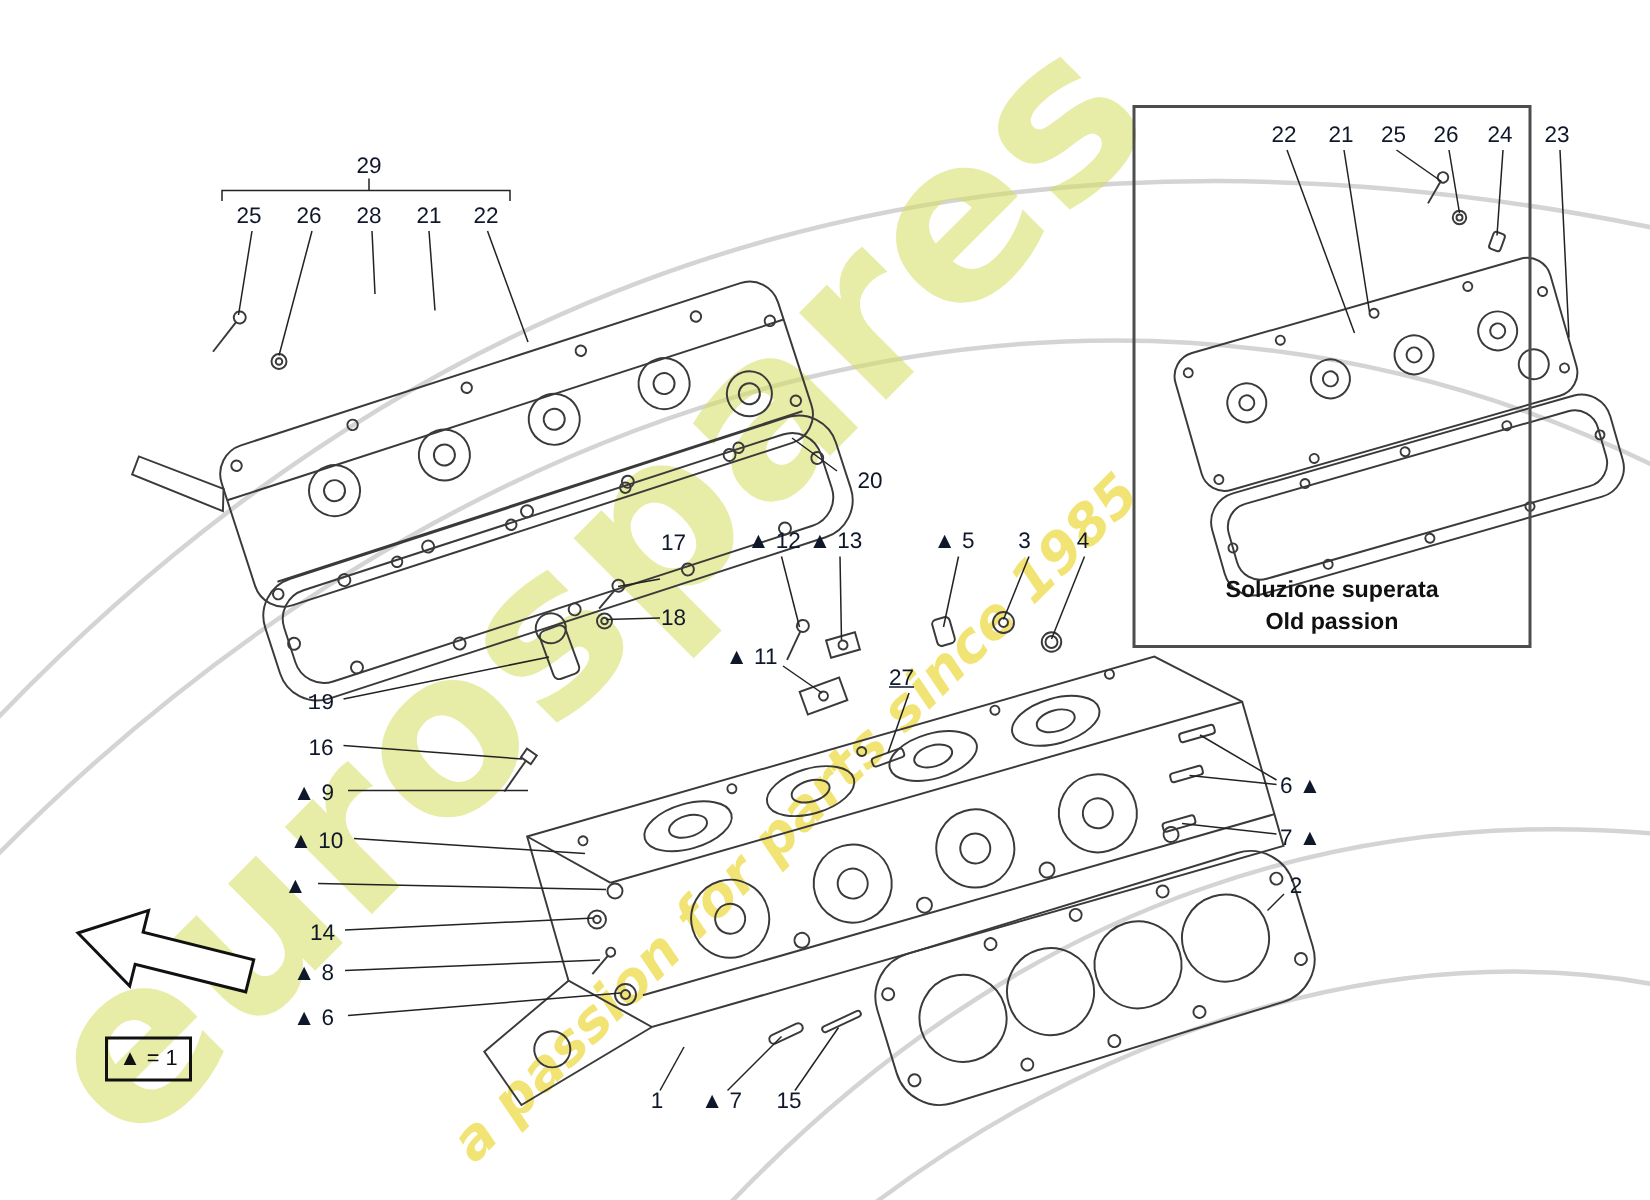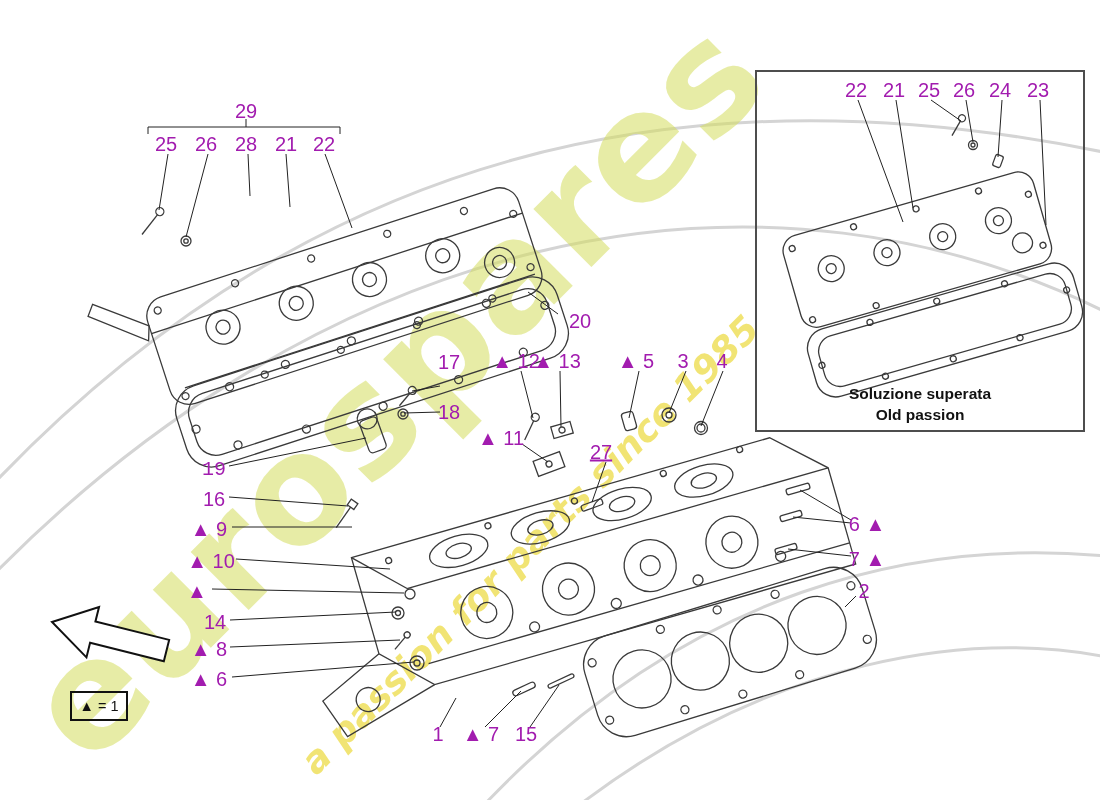--- a/index.html
+++ b/index.html
@@ -9,31 +9,31 @@
   svg.layer{width:1100px;height:800px;}
   .z0{z-index:0}.z2{z-index:2}
 
   .wm-brand{position:absolute;left:395px;top:390px;transform:translate(-50%,-50%) rotate(-45deg);
     font-family:"DejaVu Sans",sans-serif;font-weight:700;font-size:150px;letter-spacing:2px;
     color:rgba(212,220,92,0.55);white-space:nowrap;z-index:1;}
   .wm-tagline{position:absolute;left:530px;top:545px;transform:translate(-50%,-50%) rotate(-45deg);
     font-family:"DejaVu Sans",sans-serif;font-style:italic;font-weight:700;font-size:37px;
     color:rgba(233,213,42,0.65);white-space:nowrap;z-index:1;}
 
-  .inset-box{position:absolute;left:755px;top:70px;width:330px;height:362px;
+  .inset-box{position:absolute;left:755px;top:70px;width:266px;height:362px;
     border:2px solid #4d4d4d;box-sizing:border-box;z-index:3;}
   .inset-caption{position:absolute;bottom:4px;left:0;width:100%;text-align:center;
     font-weight:700;font-size:15.5px;line-height:1.35;color:#111;}
 
   .legend-box{position:absolute;left:70px;top:691px;width:58px;height:30px;
     border:2px solid #111;box-sizing:border-box;display:flex;align-items:center;
     justify-content:center;font-size:14.5px;color:#111;z-index:5;background:transparent;}
 
   #callouts{position:absolute;left:0;top:0;width:1100px;height:800px;z-index:5;}
-  .callout{position:absolute;transform:translate(-50%,-50%);font-size:20px;color:#a21caf;
+  .callout{position:absolute;transform:translate(-50%,-50%);font-size:15px;color:#0f172a;
     white-space:nowrap;cursor:pointer;}
 </style>
 </head>
 <body>
 
 <div class="stage">
 
   <svg class="layer z0" viewBox="0 0 1100 800" fill="none" stroke="#d4d4d4" stroke-width="3">
     <path d="M -40,520 C 300,140 700,60 1140,160"></path>
     <path d="M -40,610 C 300,240 760,120 1140,330"></path>

